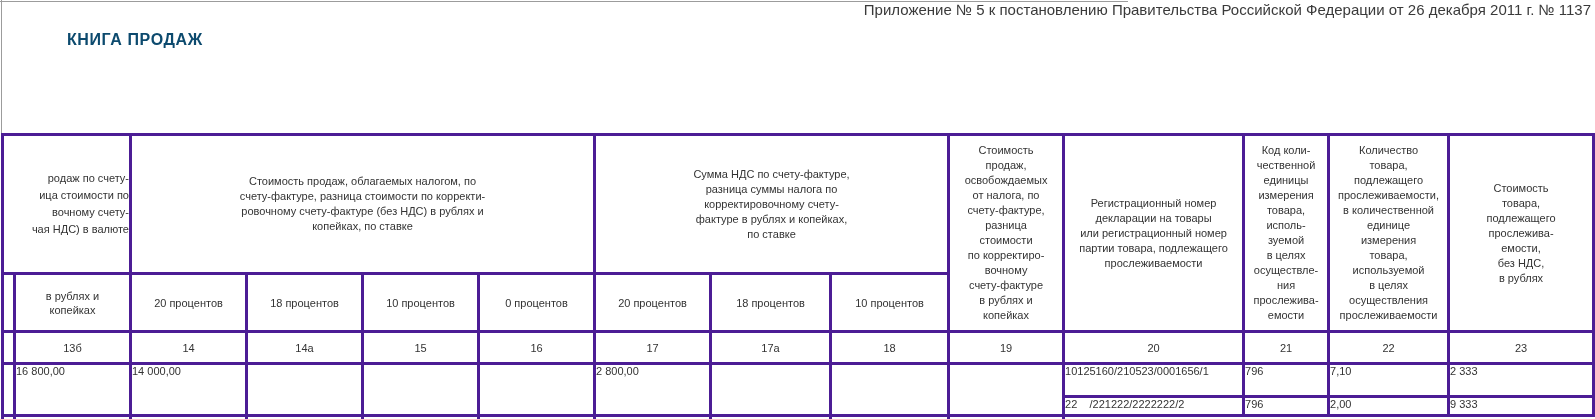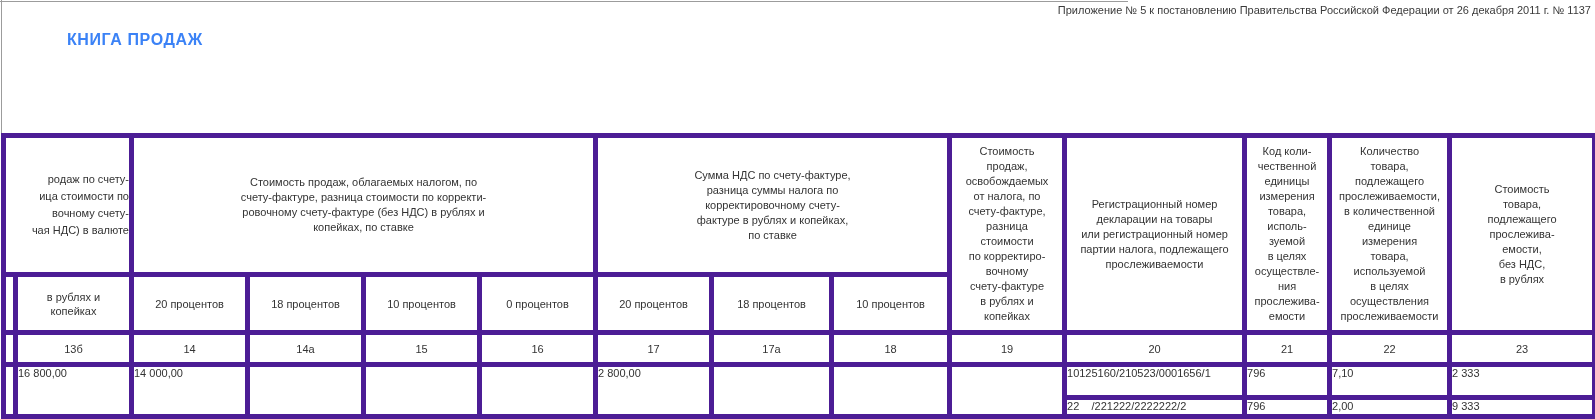--- a/index.html
+++ b/index.html
@@ -11,36 +11,36 @@
     font-family: "Liberation Sans", sans-serif;
     color: #333333;
     overflow: hidden;
   }
   
   .rule-top { position: absolute; left: 0; top: 1px; width: 1128px; height: 1px; background: #9c9c9c; }
   .rule-left { position: absolute; left: 1px; top: 0; width: 1px; height: 133px; background: #9c9c9c; }
 
   .doc-title {
     position: absolute; left: 67px; top: 31px;
-    font-size: 16px; font-weight: bold; letter-spacing: 0.6px; color: #3b82f6;
+    font-size: 16px; font-weight: bold; letter-spacing: 0.6px; color: #0c4a6e;
     white-space: nowrap;
   }
   .reg-note {
     position: absolute; right: 4px; top: 3px;
-    text-align: right; font-size: 11px; line-height: 14px; color: #3a3a3a;
+    text-align: right; font-size: 15px; line-height: 14px; color: #3a3a3a;
     white-space: nowrap;
   }
 
   table.kniga {
     position: absolute; left: 1px; top: 133px;
     border-collapse: collapse; table-layout: fixed;
     width: 1591px;
   }
   table.kniga td {
-    border: 5px solid #4c1d95;
+    border: 3px solid #4c1d95;
     padding: 0;
     font-size: 11px;
     color: #333333;
     overflow: hidden;
   }
   td.hdr {
     text-align: center; vertical-align: middle;
     white-space: pre-line; line-height: 15px;
   }
   td.hdr-cut { text-align: right; padding-left: 3px; line-height: 17px; }
@@ -113,21 +113,21 @@
 разница
 стоимости
 по корректиро-
 вочному
 счету-фактуре
 в рублях и
 копейках</td>
       <td rowspan="2" class="hdr">Регистрационный номер
 декларации на товары
 или регистрационный номер
-партии налога, подлежащего
+партии товара, подлежащего
 прослеживаемости</td>
       <td rowspan="2" class="hdr">Код коли-
 чественной
 единицы
 измерения
 товара,
 исполь-
 зуемой
 в целях
 осуществле-

